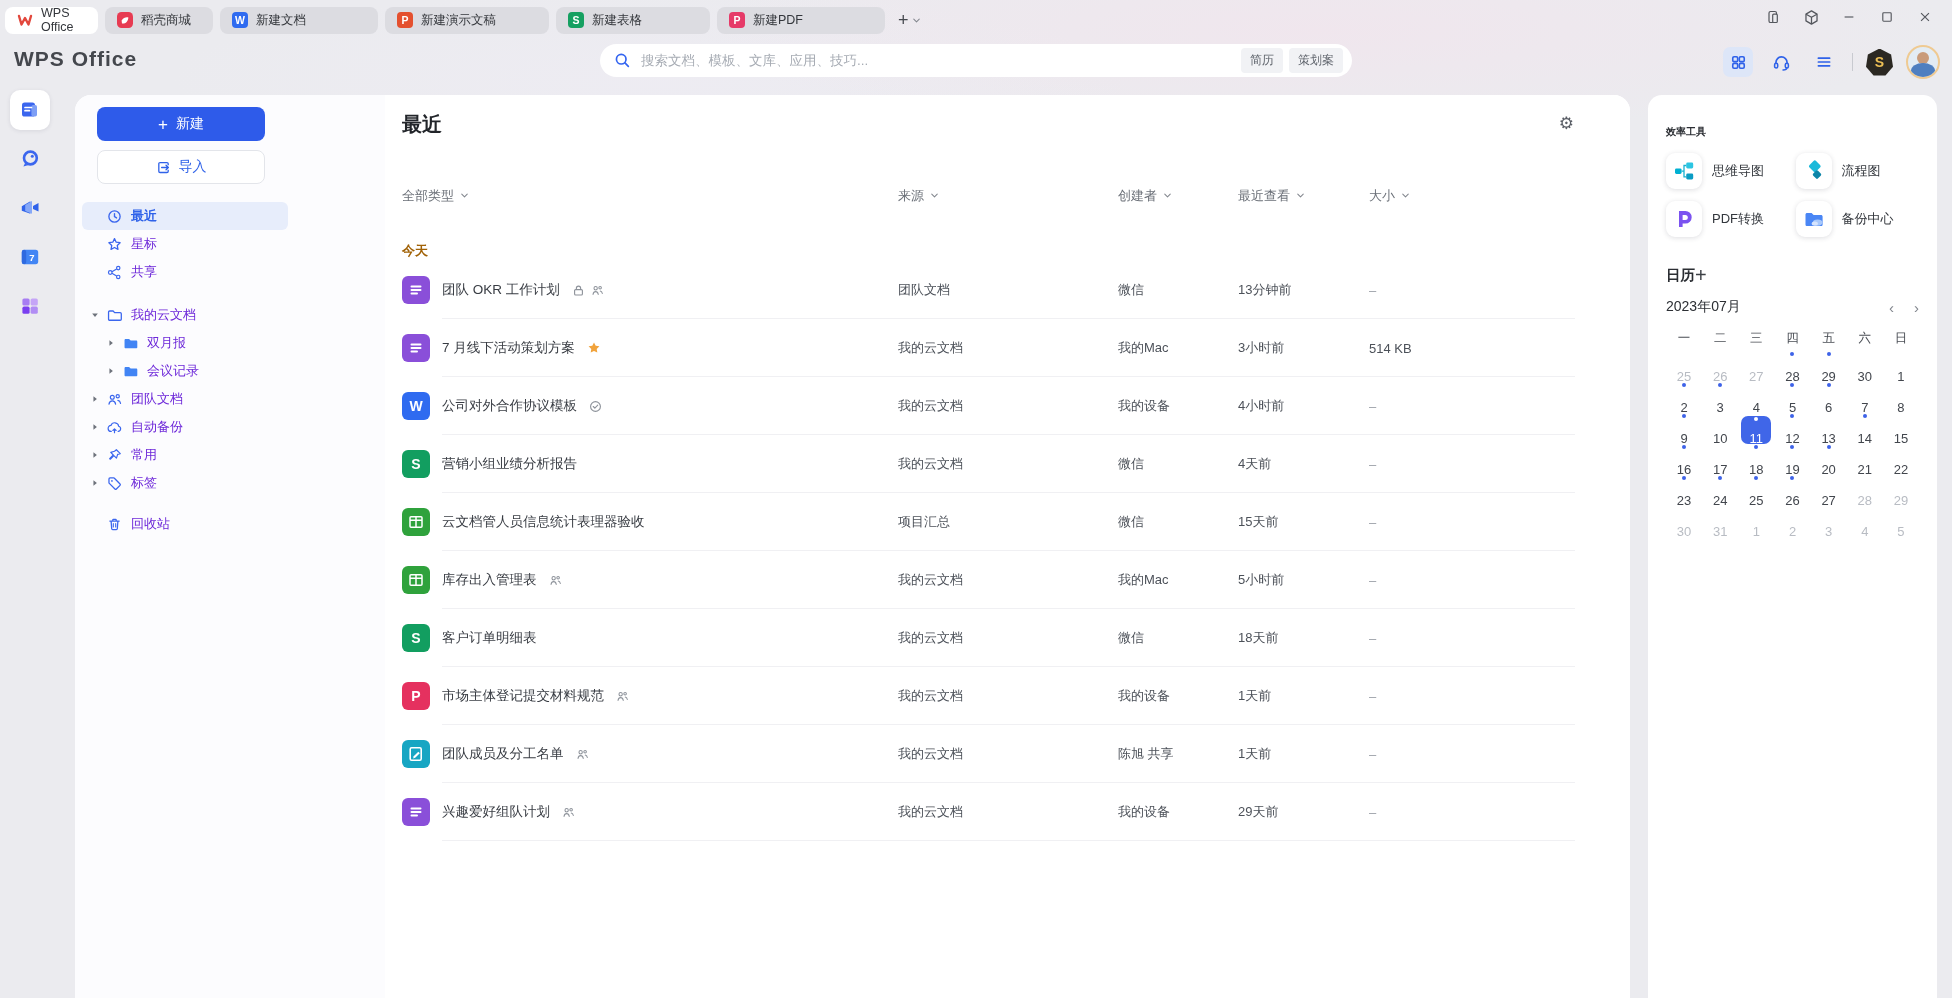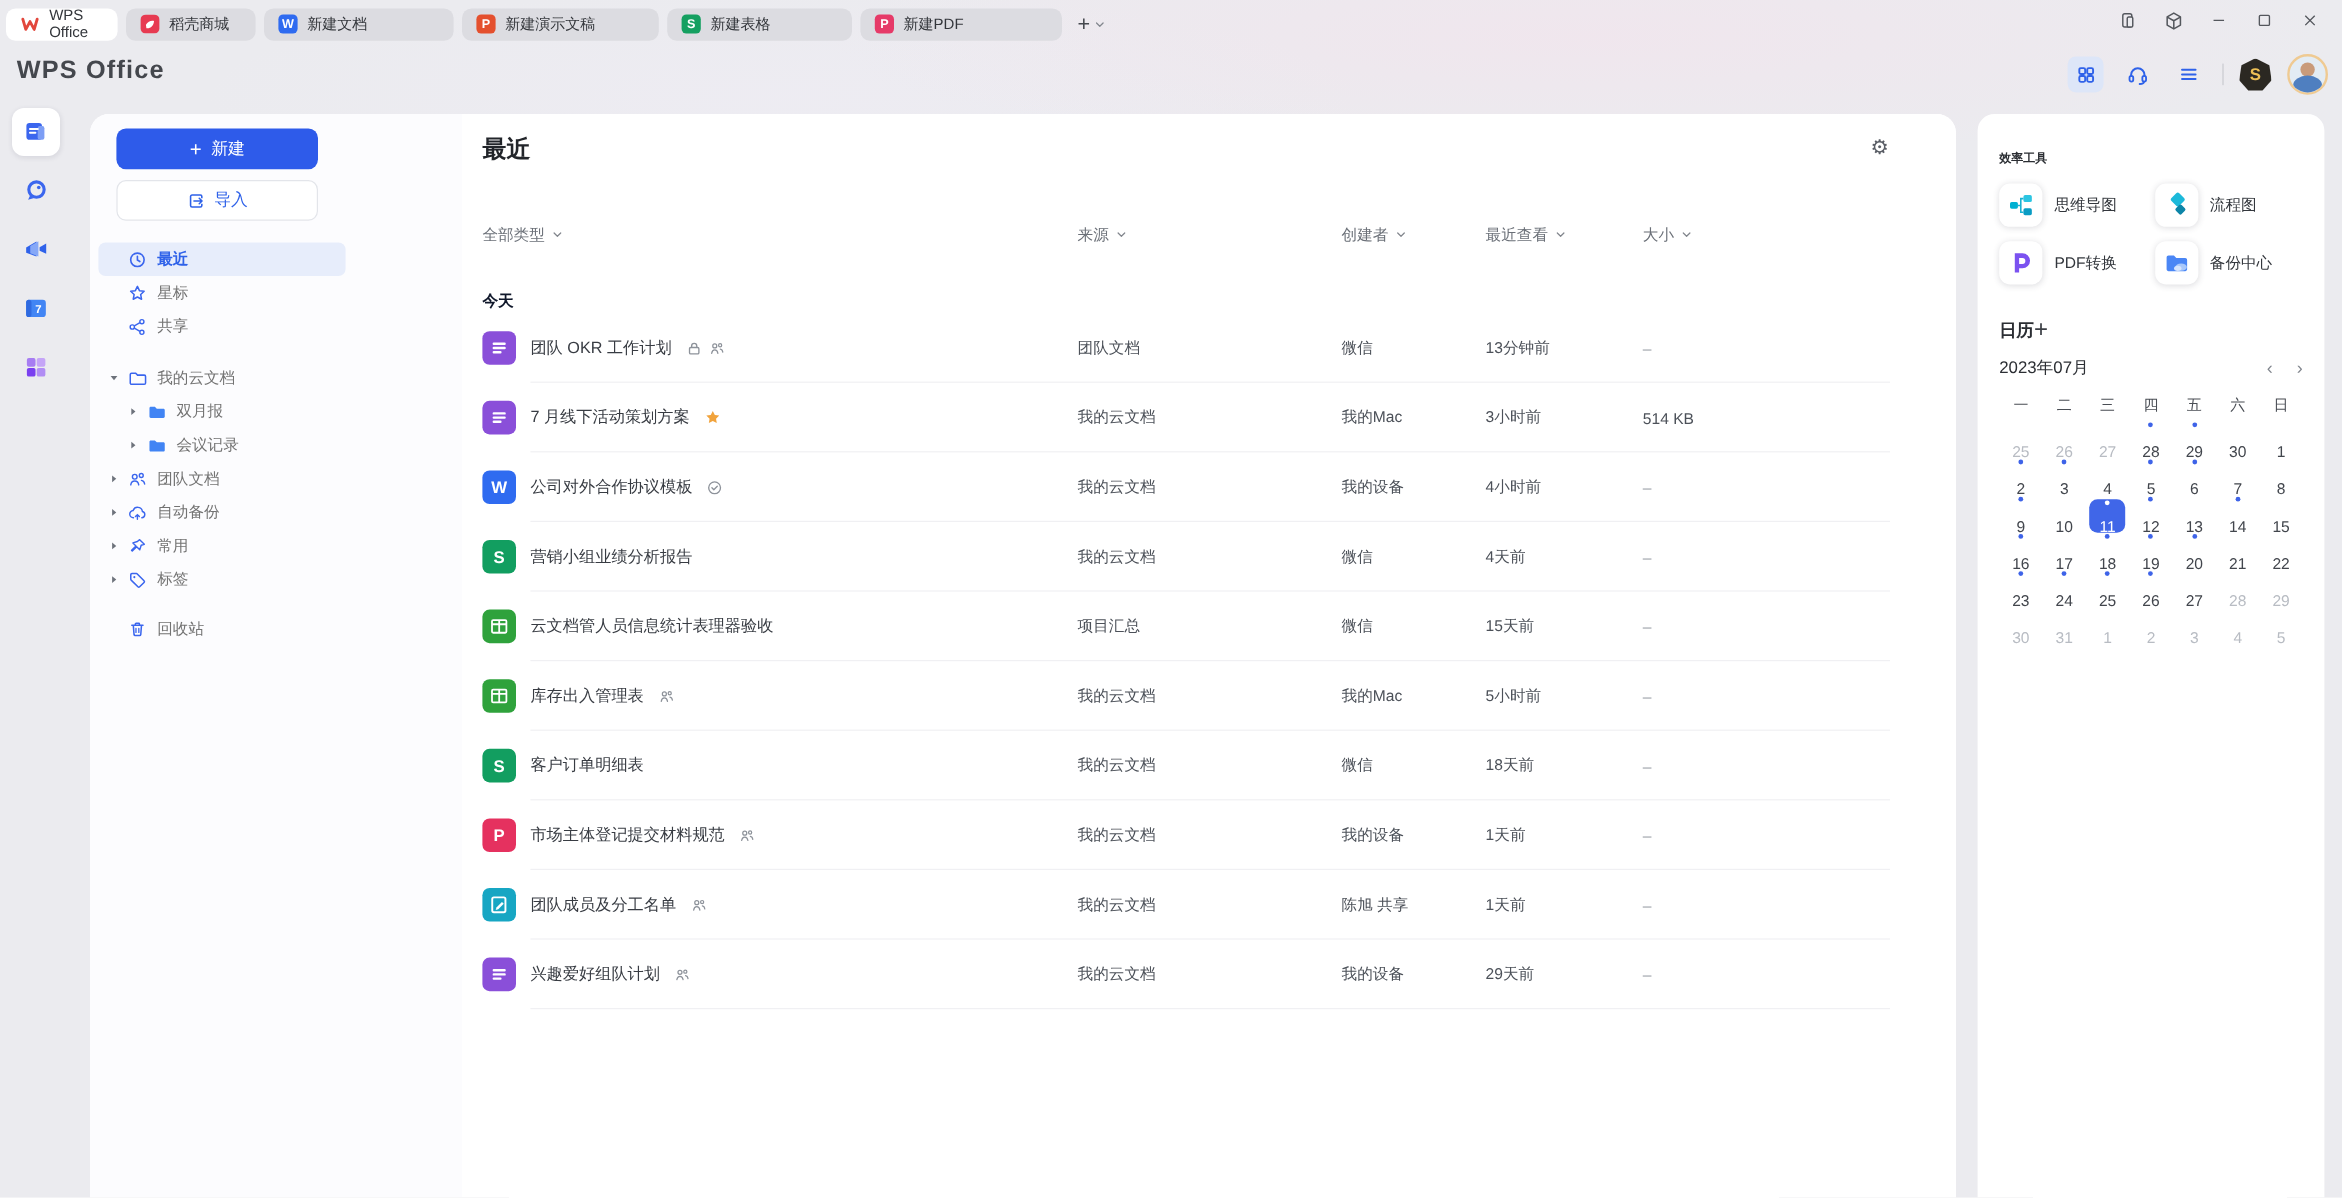--- a/index.html
+++ b/index.html
@@ -51,28 +51,28 @@
   .btn-import{background:#fff;color:#2f62e9;border:1px solid #e3e5ea;margin-top:9px;}
   .btn .plus{font-size:17px;font-weight:400;line-height:1;}
   .nav{margin:18px 0 0 7px;width:206px;}
   .nav-spacer{height:15px;}
   .nav-item{height:28px;display:flex;align-items:center;border-radius:6px;padding:0 6px 0 8px;cursor:pointer;}
   .nav-item.active{background:#e7edfb;}
   .nav-item.active .nav-label{color:#2f62e9;font-weight:700;}
   .nav-item.indent{padding-left:24px;}
   .nav-caret{width:14px;display:flex;align-items:center;justify-content:flex-start;flex:none;}
   .nav-icon{width:20px;display:flex;align-items:center;justify-content:center;flex:none;}
-  .nav-label{margin-left:7px;font-size:13px;color:#737373;white-space:nowrap;}
+  .nav-label{margin-left:7px;font-size:13px;color:#6d28d9;white-space:nowrap;}
   
   .content{flex:1;position:relative;background:#fff;}
   .content-title{position:absolute;left:17px;top:16px;font-size:20px;font-weight:700;color:#22252a;}
   .gear{position:absolute;right:56px;top:18px;font-size:17px;color:#5a5e66;cursor:pointer;font-family:"DejaVu Sans",sans-serif;}
   .filters{position:absolute;left:17px;right:55px;top:92px;display:grid;grid-template-columns:496px 220px 120px 131px 1fr;}
   .fcell{font-size:13px;color:#6b7078;display:flex;align-items:center;gap:5px;cursor:pointer;}
-  .group-label{position:absolute;left:17px;top:147px;font-size:13px;font-weight:700;color:#0f172a;}
+  .group-label{position:absolute;left:17px;top:147px;font-size:13px;font-weight:700;color:#a16207;}
   .rows{position:absolute;left:17px;right:55px;top:166px;}
   .row{height:58px;display:grid;grid-template-columns:496px 220px 120px 131px 1fr;align-items:center;position:relative;cursor:pointer;}
   .row::after{content:"";position:absolute;left:40px;right:0;bottom:0;height:1px;background:#f0f0f3;}
   .fname{display:flex;align-items:center;gap:12px;min-width:0;}
   .ficon{width:28px;height:28px;border-radius:6px;flex:none;display:flex;align-items:center;justify-content:center;color:#fff;font-weight:700;font-size:14px;}
   .nm{font-size:13.5px;color:#383c43;white-space:nowrap;}
   .badges{display:flex;gap:6px;align-items:center;}
   .cell{font-size:13px;color:#4c5159;}
   .cell.muted{color:#9ba0a8;}
   
@@ -186,20 +186,33 @@
       </div>
     <div class="winbtn">
         <svg width="14" height="14" viewBox="0 0 16 16">
           <path d="M3.5 3.5l9 9M12.5 3.5l-9 9" stroke="#54575d" stroke-width="1.3"></path>
         </svg>
       </div>
   </div>
 
   <div class="header">
     <div class="brand">WPS Office</div>
+    <div class="search">
+      <span style="display:flex;margin-right:8px;">
+          <svg width="17" height="17" viewBox="0 0 16 16" fill="none">
+            <circle cx="6.8" cy="6.8" r="4.5" stroke="#3465f0" stroke-width="1.6"></circle>
+            <path d="M10.3 10.3l3.2 3.2" stroke="#3465f0" stroke-width="1.6" stroke-linecap="round"></path>
+          </svg>
+        </span>
+      <input placeholder="搜索文档、模板、文库、应用、技巧..." style="">
+      <div class="search-tags">
+        <span class="chip">简历</span>
+        <span class="chip">策划案</span>
+      </div>
+    </div>
     <div class="header-actions">
       <div class="hact gridbg">
           <svg width="17" height="17" viewBox="0 0 16 16" fill="none">
             <rect x="2.6" y="2.6" width="4.6" height="4.6" rx="1.2" stroke="#2f62e9" stroke-width="1.5"></rect>
             <rect x="8.8" y="2.6" width="4.6" height="4.6" rx="1.2" stroke="#2f62e9" stroke-width="1.5"></rect>
             <rect x="2.6" y="8.8" width="4.6" height="4.6" rx="1.2" stroke="#2f62e9" stroke-width="1.5"></rect>
             <rect x="8.8" y="8.8" width="4.6" height="4.6" rx="1.2" stroke="#2f62e9" stroke-width="1.5"></rect>
           </svg>
         </div>
       <div class="hact">

